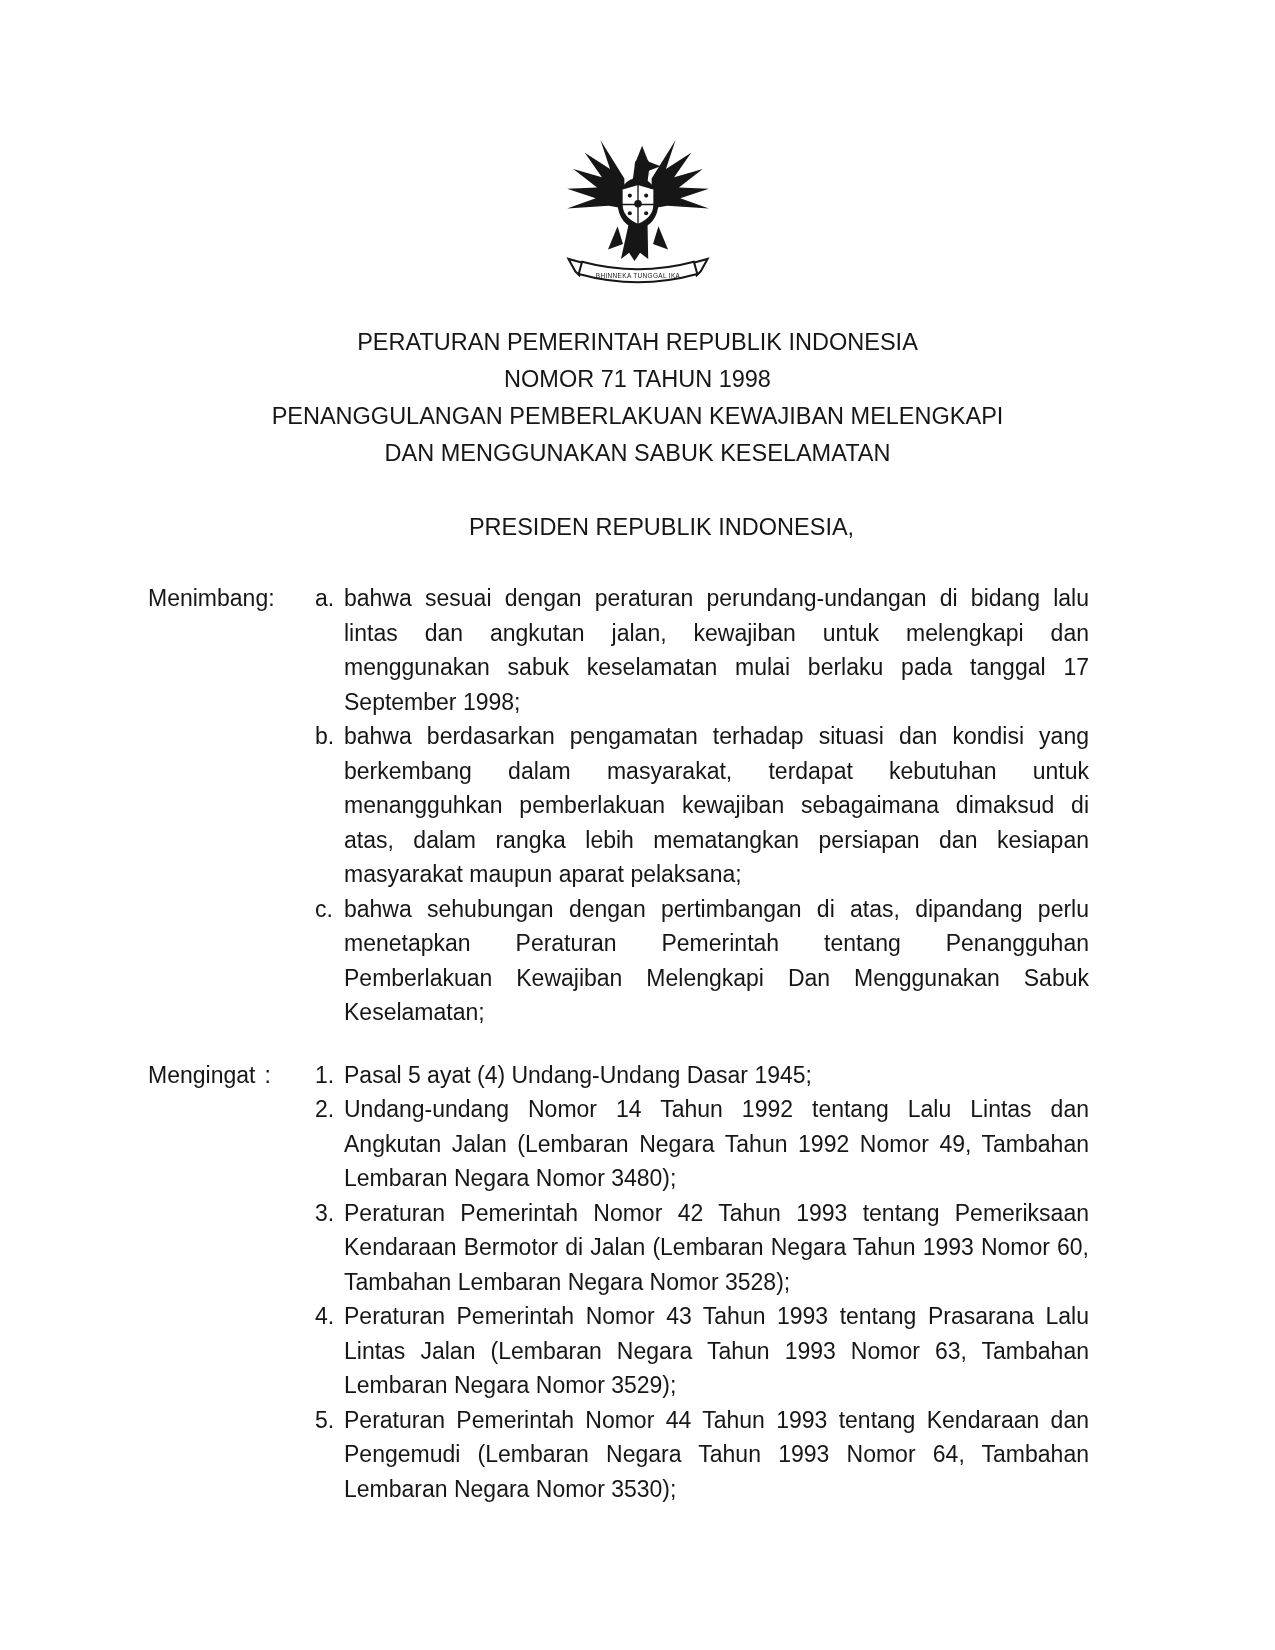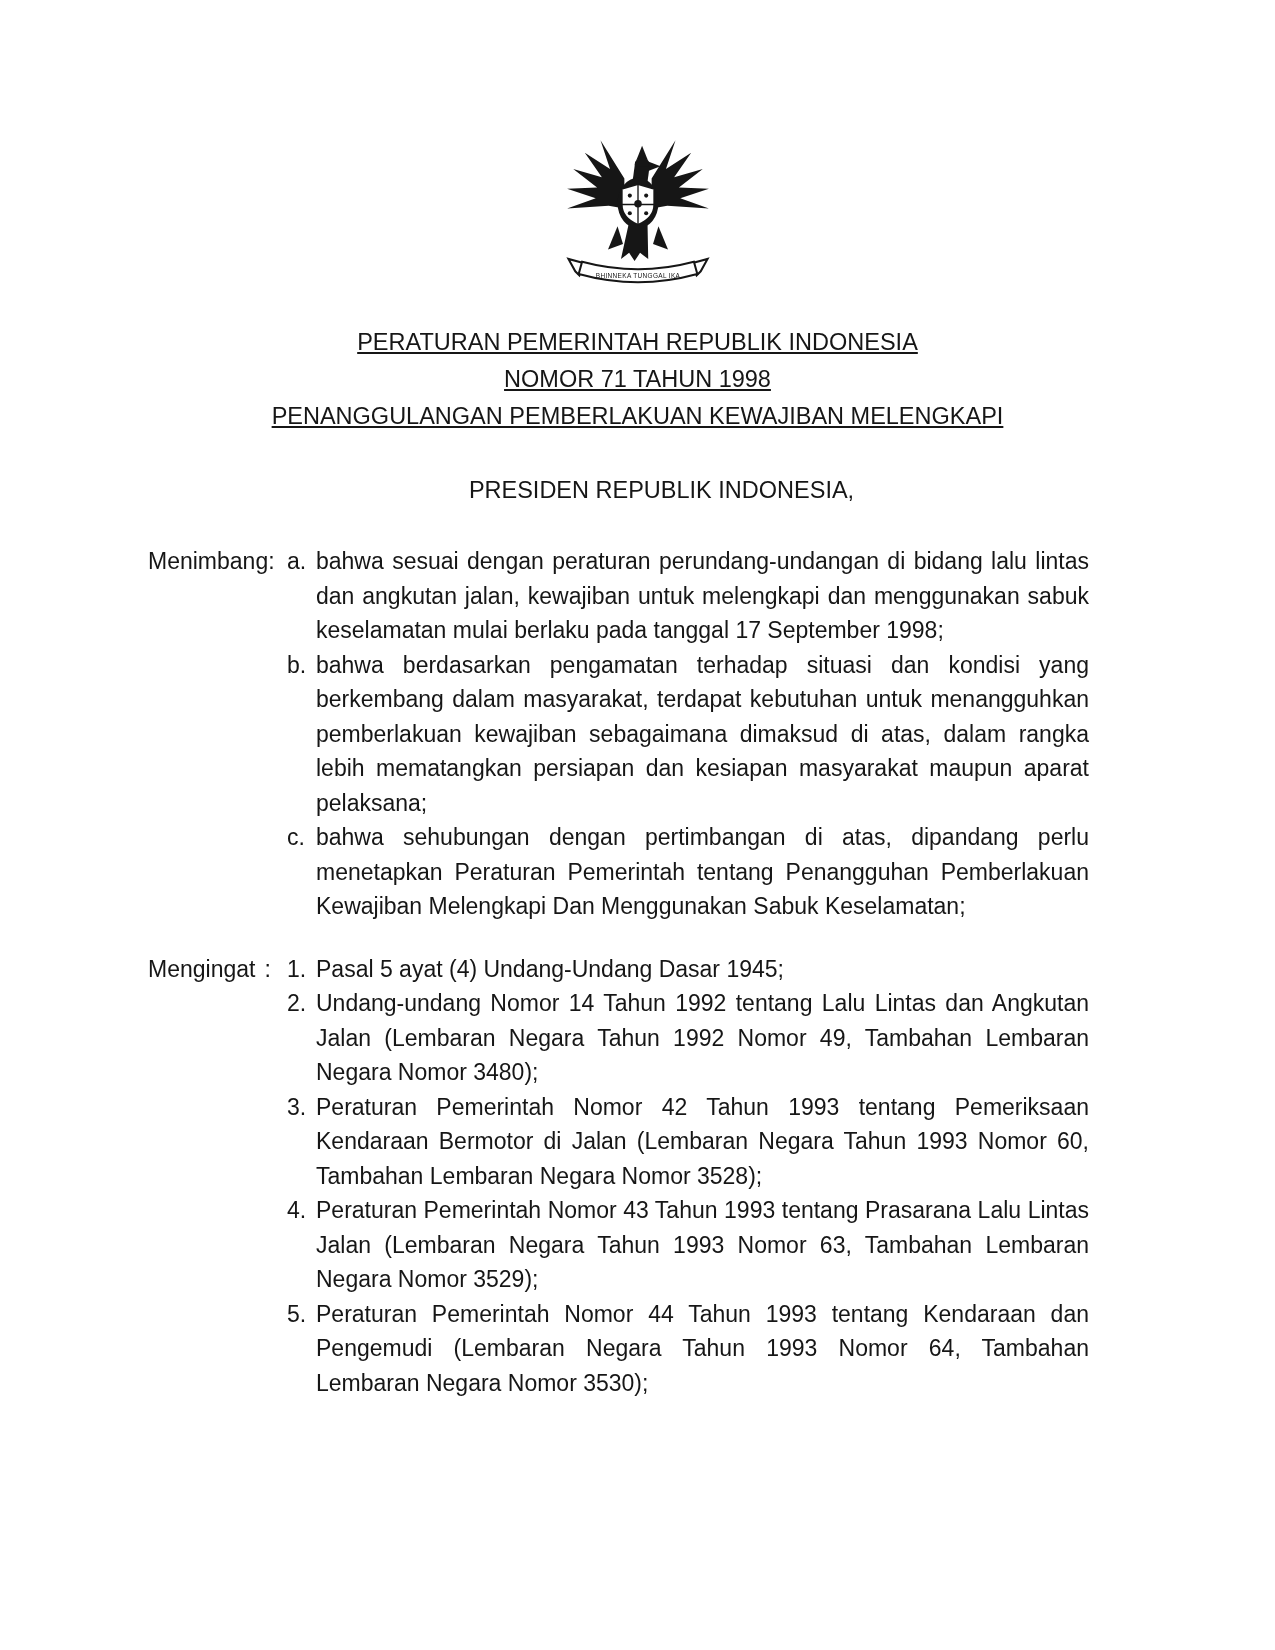--- a/index.html
+++ b/index.html
@@ -4,24 +4,24 @@
 <style>
   html, body { margin: 0; padding: 0; background: #ffffff; }
   .page {
     width: 1275px; height: 1650px; margin: 0 auto; position: relative;
     background: #ffffff; color: #161616; overflow: hidden;
     font-family: "Liberation Sans", sans-serif;
   }
   .emblem-wrap { padding-top: 132px; text-align: center; }
   .emblem { display: inline-block; }
   .title-block { margin-top: 24px; text-align: center; font-size: 23.5px; line-height: 37px; }
-  .tline { white-space: nowrap; text-decoration: underline; }
+  .tline { white-space: nowrap; }
   .heading { margin-top: 37px; text-align: center; font-size: 23.5px; line-height: 37px; padding-left: 48px; }
   .content { margin: 35px 186px 0 148px; font-size: 23px; line-height: 34.5px; }
-  .section { display: flex; align-items: flex-start; }
+  .section { display: flex; align-items: flex-start; gap: 28px; }
   .section + .section { margin-top: 28px; }
   .label-cell {
     flex: 0 0 139px; width: 139px; box-sizing: border-box;
     display: flex; justify-content: space-between; padding-right: 16px;
   }
   .items { flex: 1; min-width: 0; }
   .item { display: flex; align-items: flex-start; }
   .marker { flex: 0 0 29px; }
   .item-text { margin: 0; flex: 1; text-align: justify; }
 </style>
@@ -70,20 +70,21 @@
         <path d="M28,190 Q110,212 192,190 L197,208 Q110,232 23,208 Z" fill="#ffffff" stroke="#161616" stroke-width="3"></path>
         <text x="110" y="214" text-anchor="middle" font-size="9.5" letter-spacing="0.5" fill="#161616" font-family="Liberation Sans, sans-serif">BHINNEKA TUNGGAL IKA</text>
       </g>
     </svg>
   </div>
 
   <div class="title-block">
     <div class="tline">PERATURAN PEMERINTAH REPUBLIK INDONESIA</div>
     <div class="tline">NOMOR 71 TAHUN 1998</div>
     <div class="tline">PENANGGULANGAN PEMBERLAKUAN KEWAJIBAN MELENGKAPI</div>
+    <div class="tline">DAN MENGGUNAKAN SABUK KESELAMATAN</div>
   </div>
 
   <div class="heading">PRESIDEN REPUBLIK INDONESIA,</div>
 
   <div class="content">
 
     <div class="section">
       <div class="label-cell">
         <span>Menimbang</span>
         <span>:</span>

